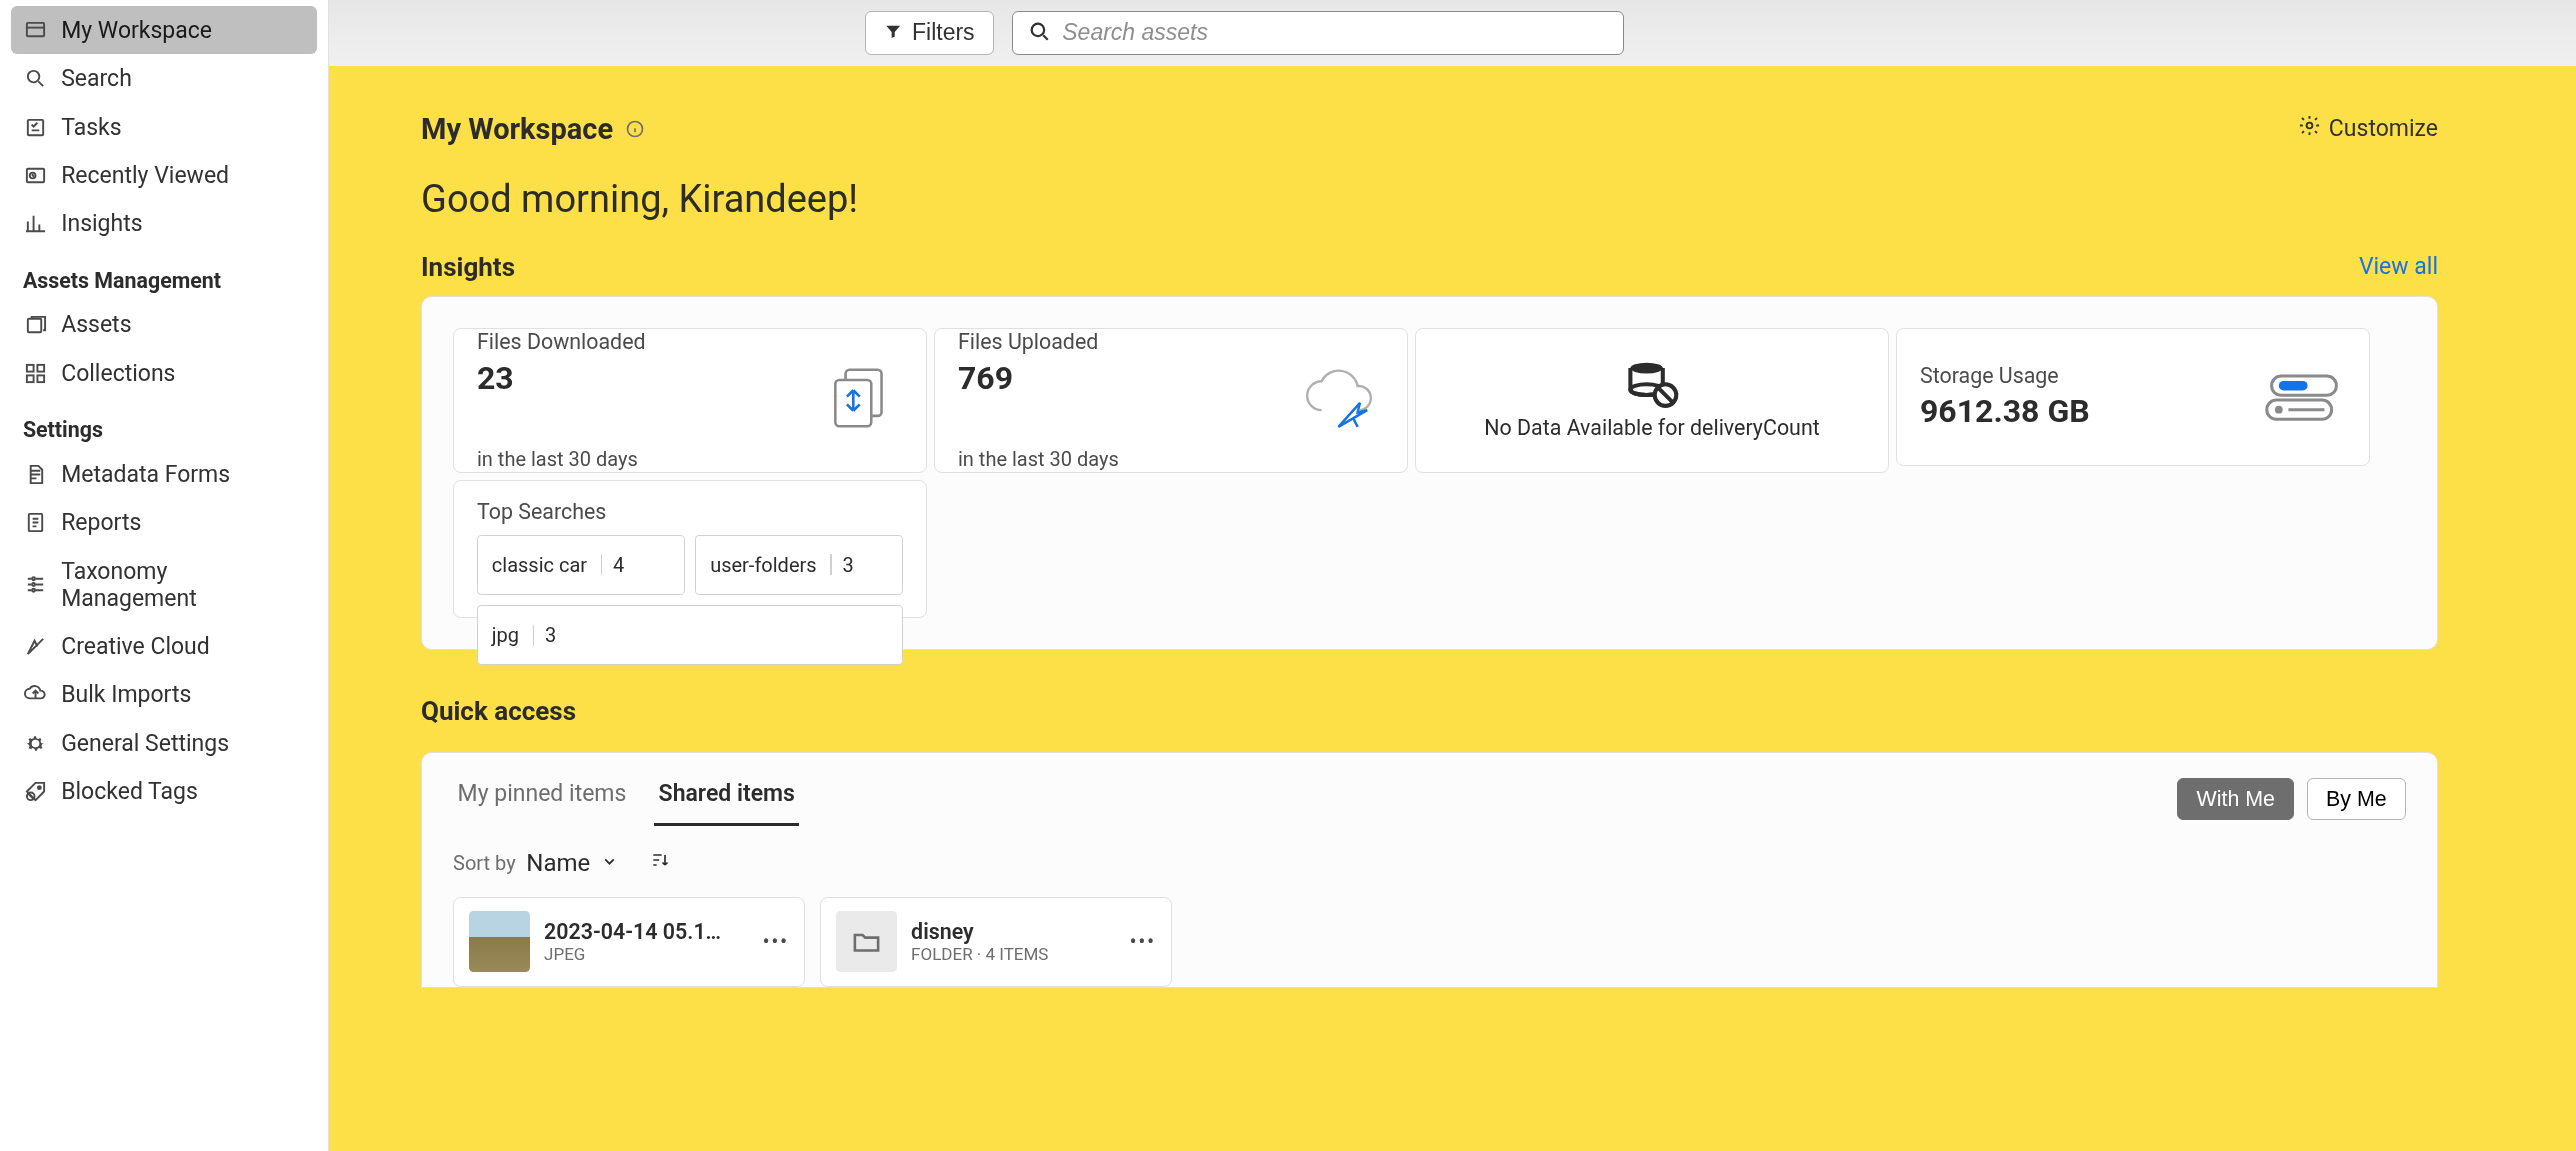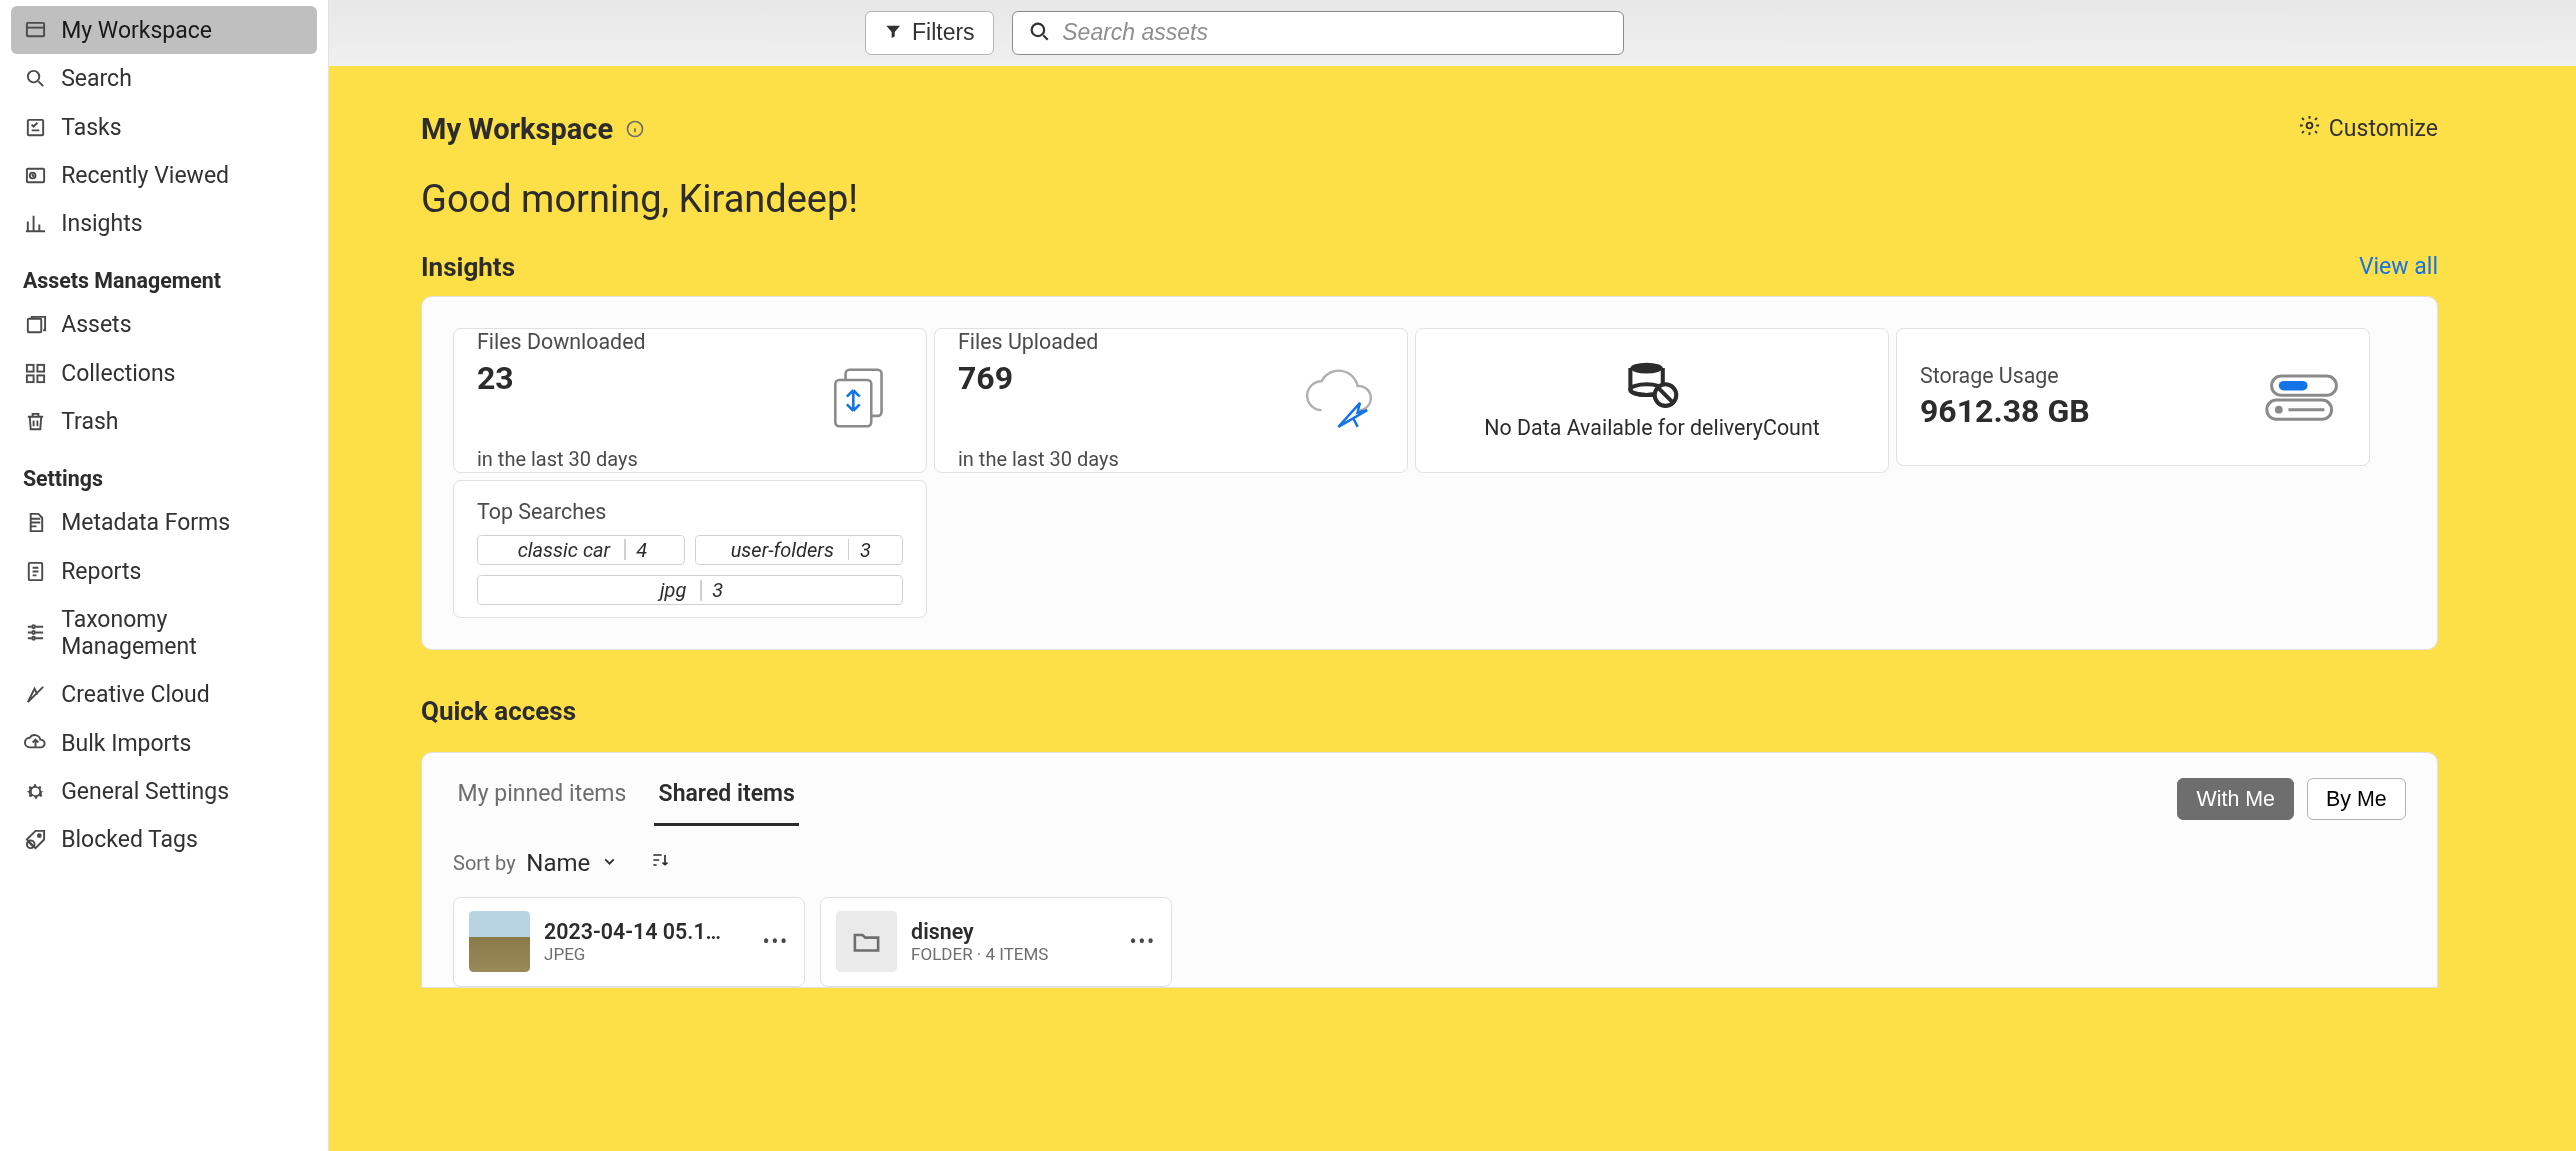--- a/index.html
+++ b/index.html
@@ -99,23 +99,23 @@
   .card-label { font-size:21.4px; color:#4b4b4b; }
   .card-value { font-size:32px; font-weight:700; color:#2c2c2c; }
   .card-sub { font-size:20px; color:#4b4b4b;margin-top:46px; }
   .card-icon { width:84px; height:77px; display:flex; align-items:center; justify-content:center; }
   .card-icon svg { width:100%; height:100%; }
 
   .card.storage { height: 138px; }
   .card.top-searches { flex-direction:column; align-items:stretch; height:138px; justify-content:flex-start; gap:10.7px;}
   .top-search-row { display:flex; gap: 10.7px; }
   .search-chip {
-    border:1.5px solid #d0d0d0; border-radius:4.6px; padding:2px 0;
-    display:flex; align-items:center; justify-content:center;
-    flex:1; font-size:20px; background:#fff;font-style:italic;
+    border:1.5px solid #d0d0d0; border-radius:4.6px; padding:17px 0;
+    display:flex; align-items:center; 
+    flex:1; font-size:20px; background:#fff;
   }
   .search-chip .term { padding: 0 13.8px; }
   .search-chip .divider { width:1.5px; height:21.4px; background:#d0d0d0; }
   .search-chip .count { padding: 0 10.7px; }
 
   .card.nodata { justify-content:center; flex-direction:column; gap:9.2px; text-align:center; }
   .nodata-icon { width:54px; height:46px; }
   .nodata-text { font-size:21.4px; color:#2c2c2c; }
 
   
@@ -218,28 +218,20 @@
     <div class="side-item">
       <span class="side-icon">
         <svg viewBox="0 0 24 24">
             <rect x="3" y="3" width="7" height="7"></rect>
             <rect x="14" y="3" width="7" height="7"></rect>
             <rect x="3" y="14" width="7" height="7"></rect>
             <rect x="14" y="14" width="7" height="7"></rect>
           </svg>
       </span>
       <span>Collections</span>
-    </div>
-    <div class="side-item">
-      <span class="side-icon">
-        <svg viewBox="0 0 24 24">
-            <path d="M4 7h16M9 7V4h6v3M6 7l1 13h10l1-13M10 11v6M14 11v6"></path>
-          </svg>
-      </span>
-      <span>Trash</span>
     </div>
 
     <div class="side-heading">Settings</div>
     <div class="side-item">
       <span class="side-icon">
         <svg viewBox="0 0 24 24">
             <path d="M7 3h8l4 4v14H7zM7 8h10M7 12h10M7 16h6"></path>
           </svg>
       </span>
       <span>Metadata Forms</span>

